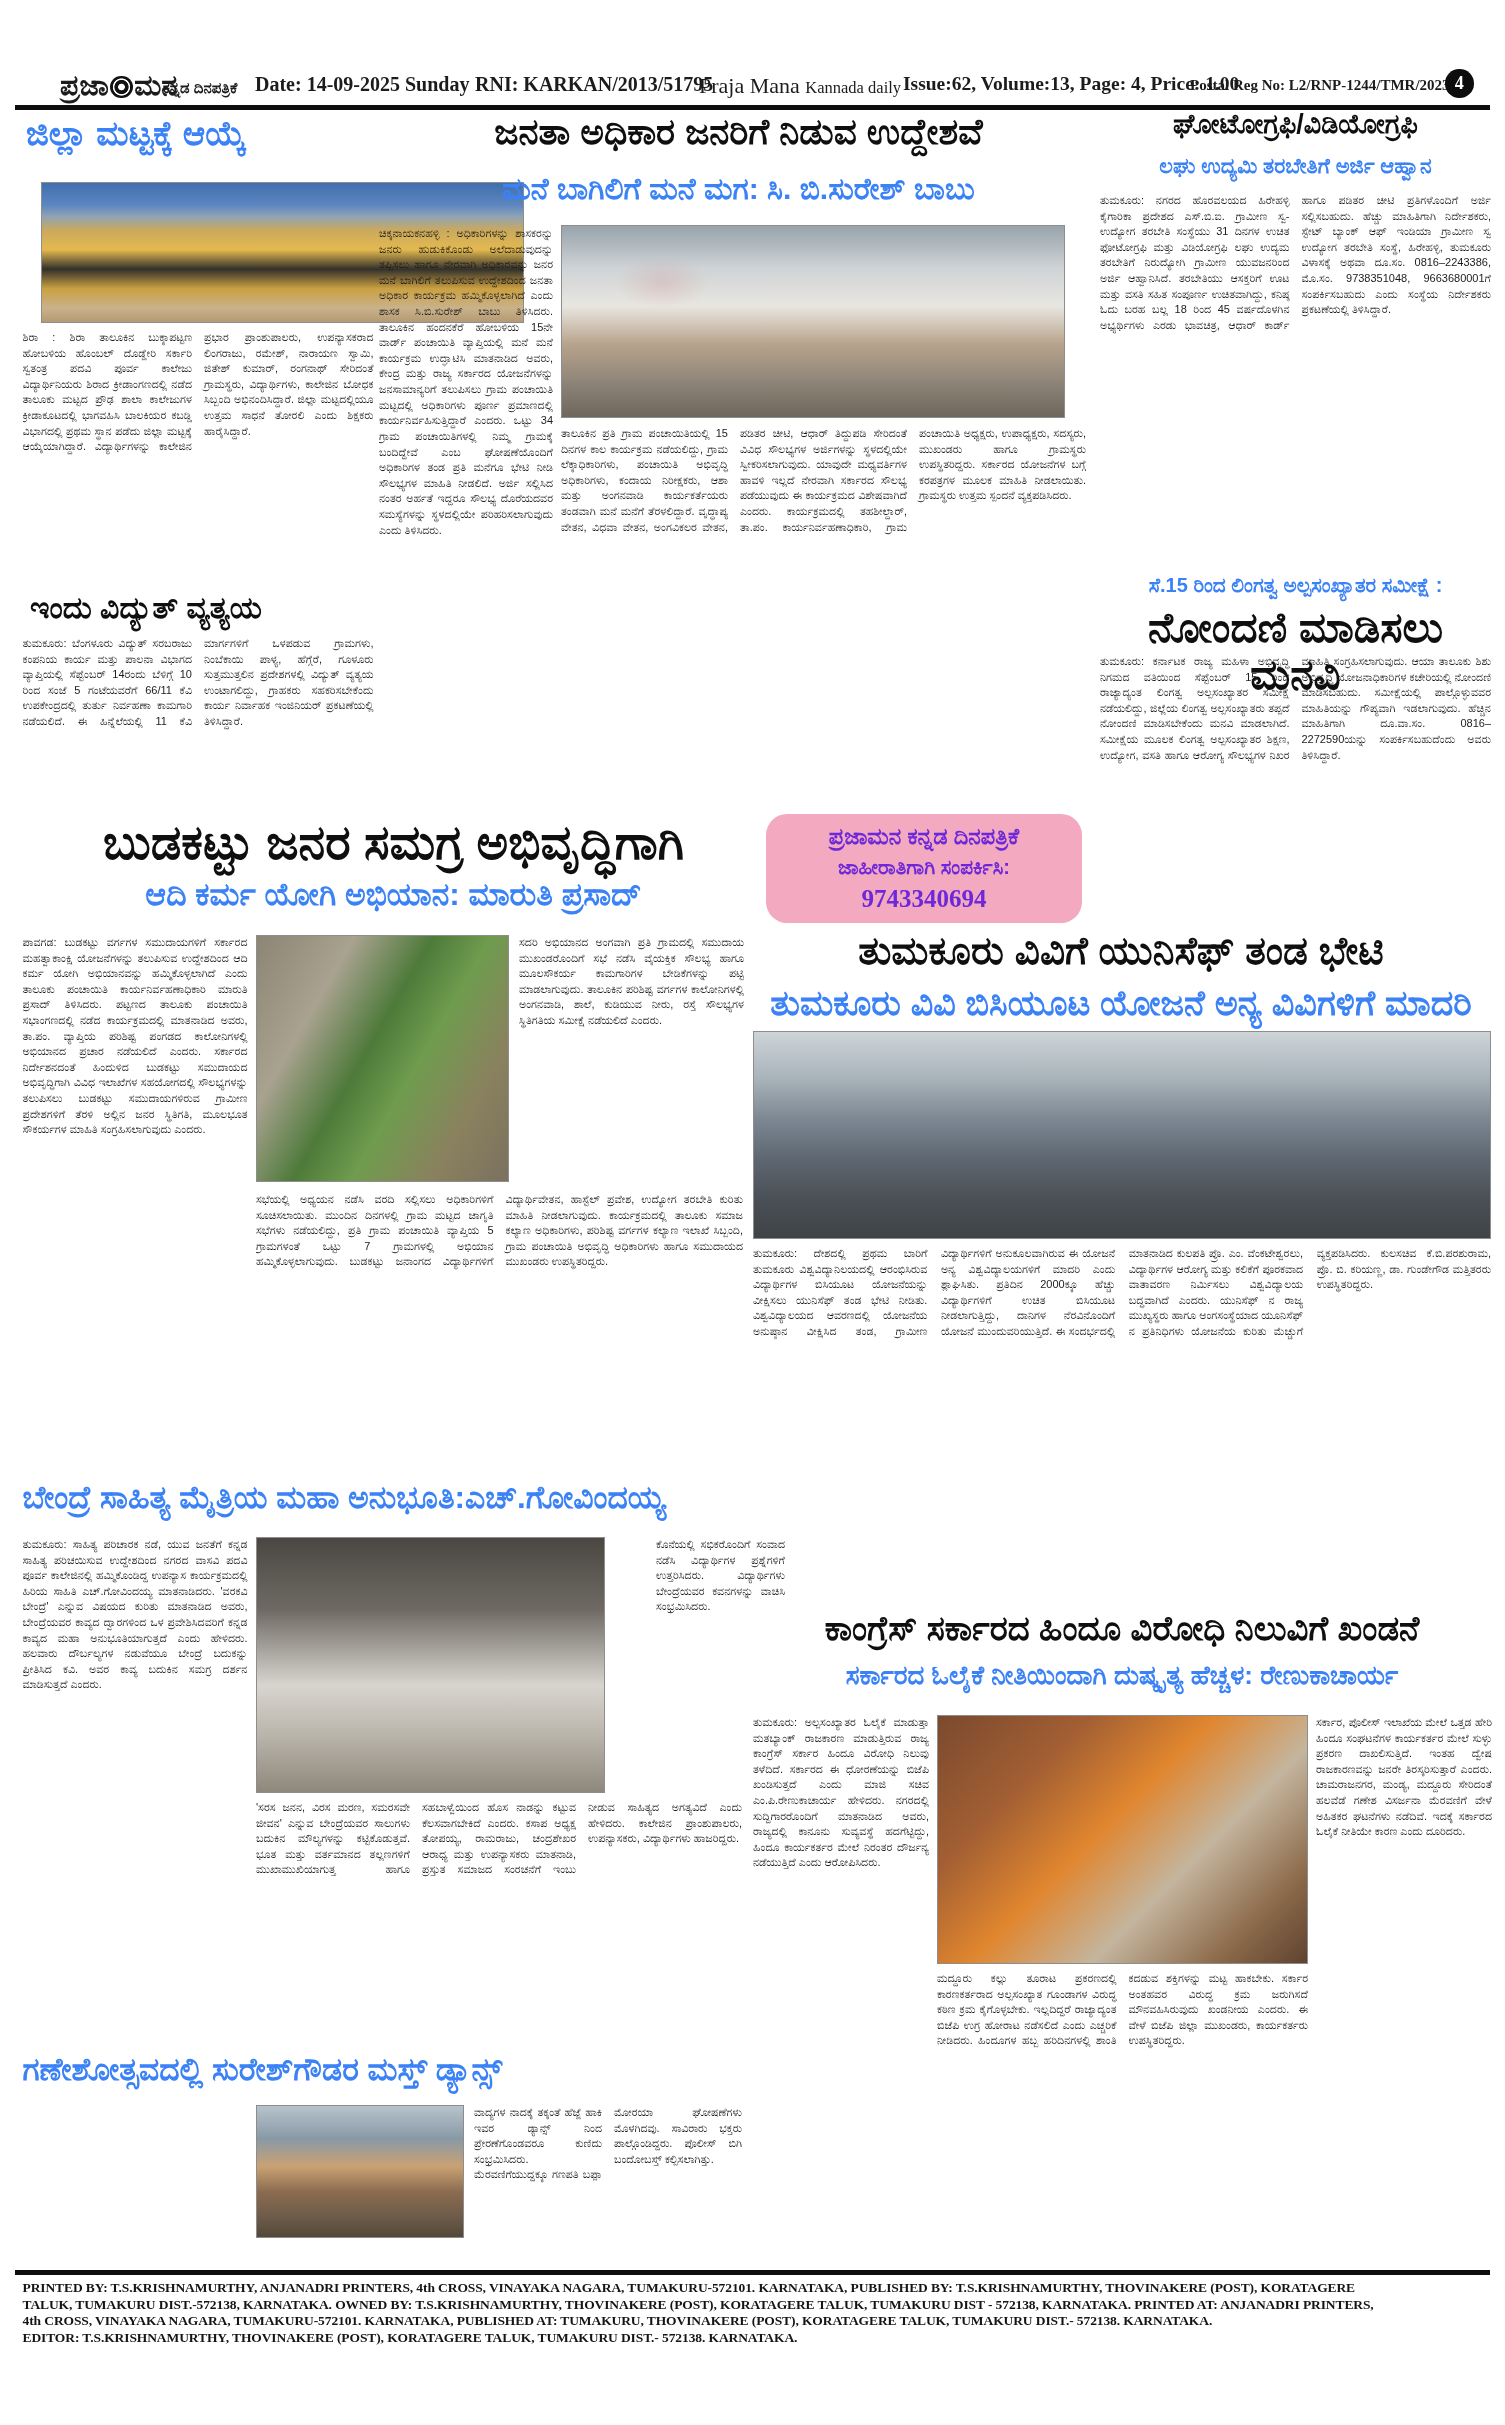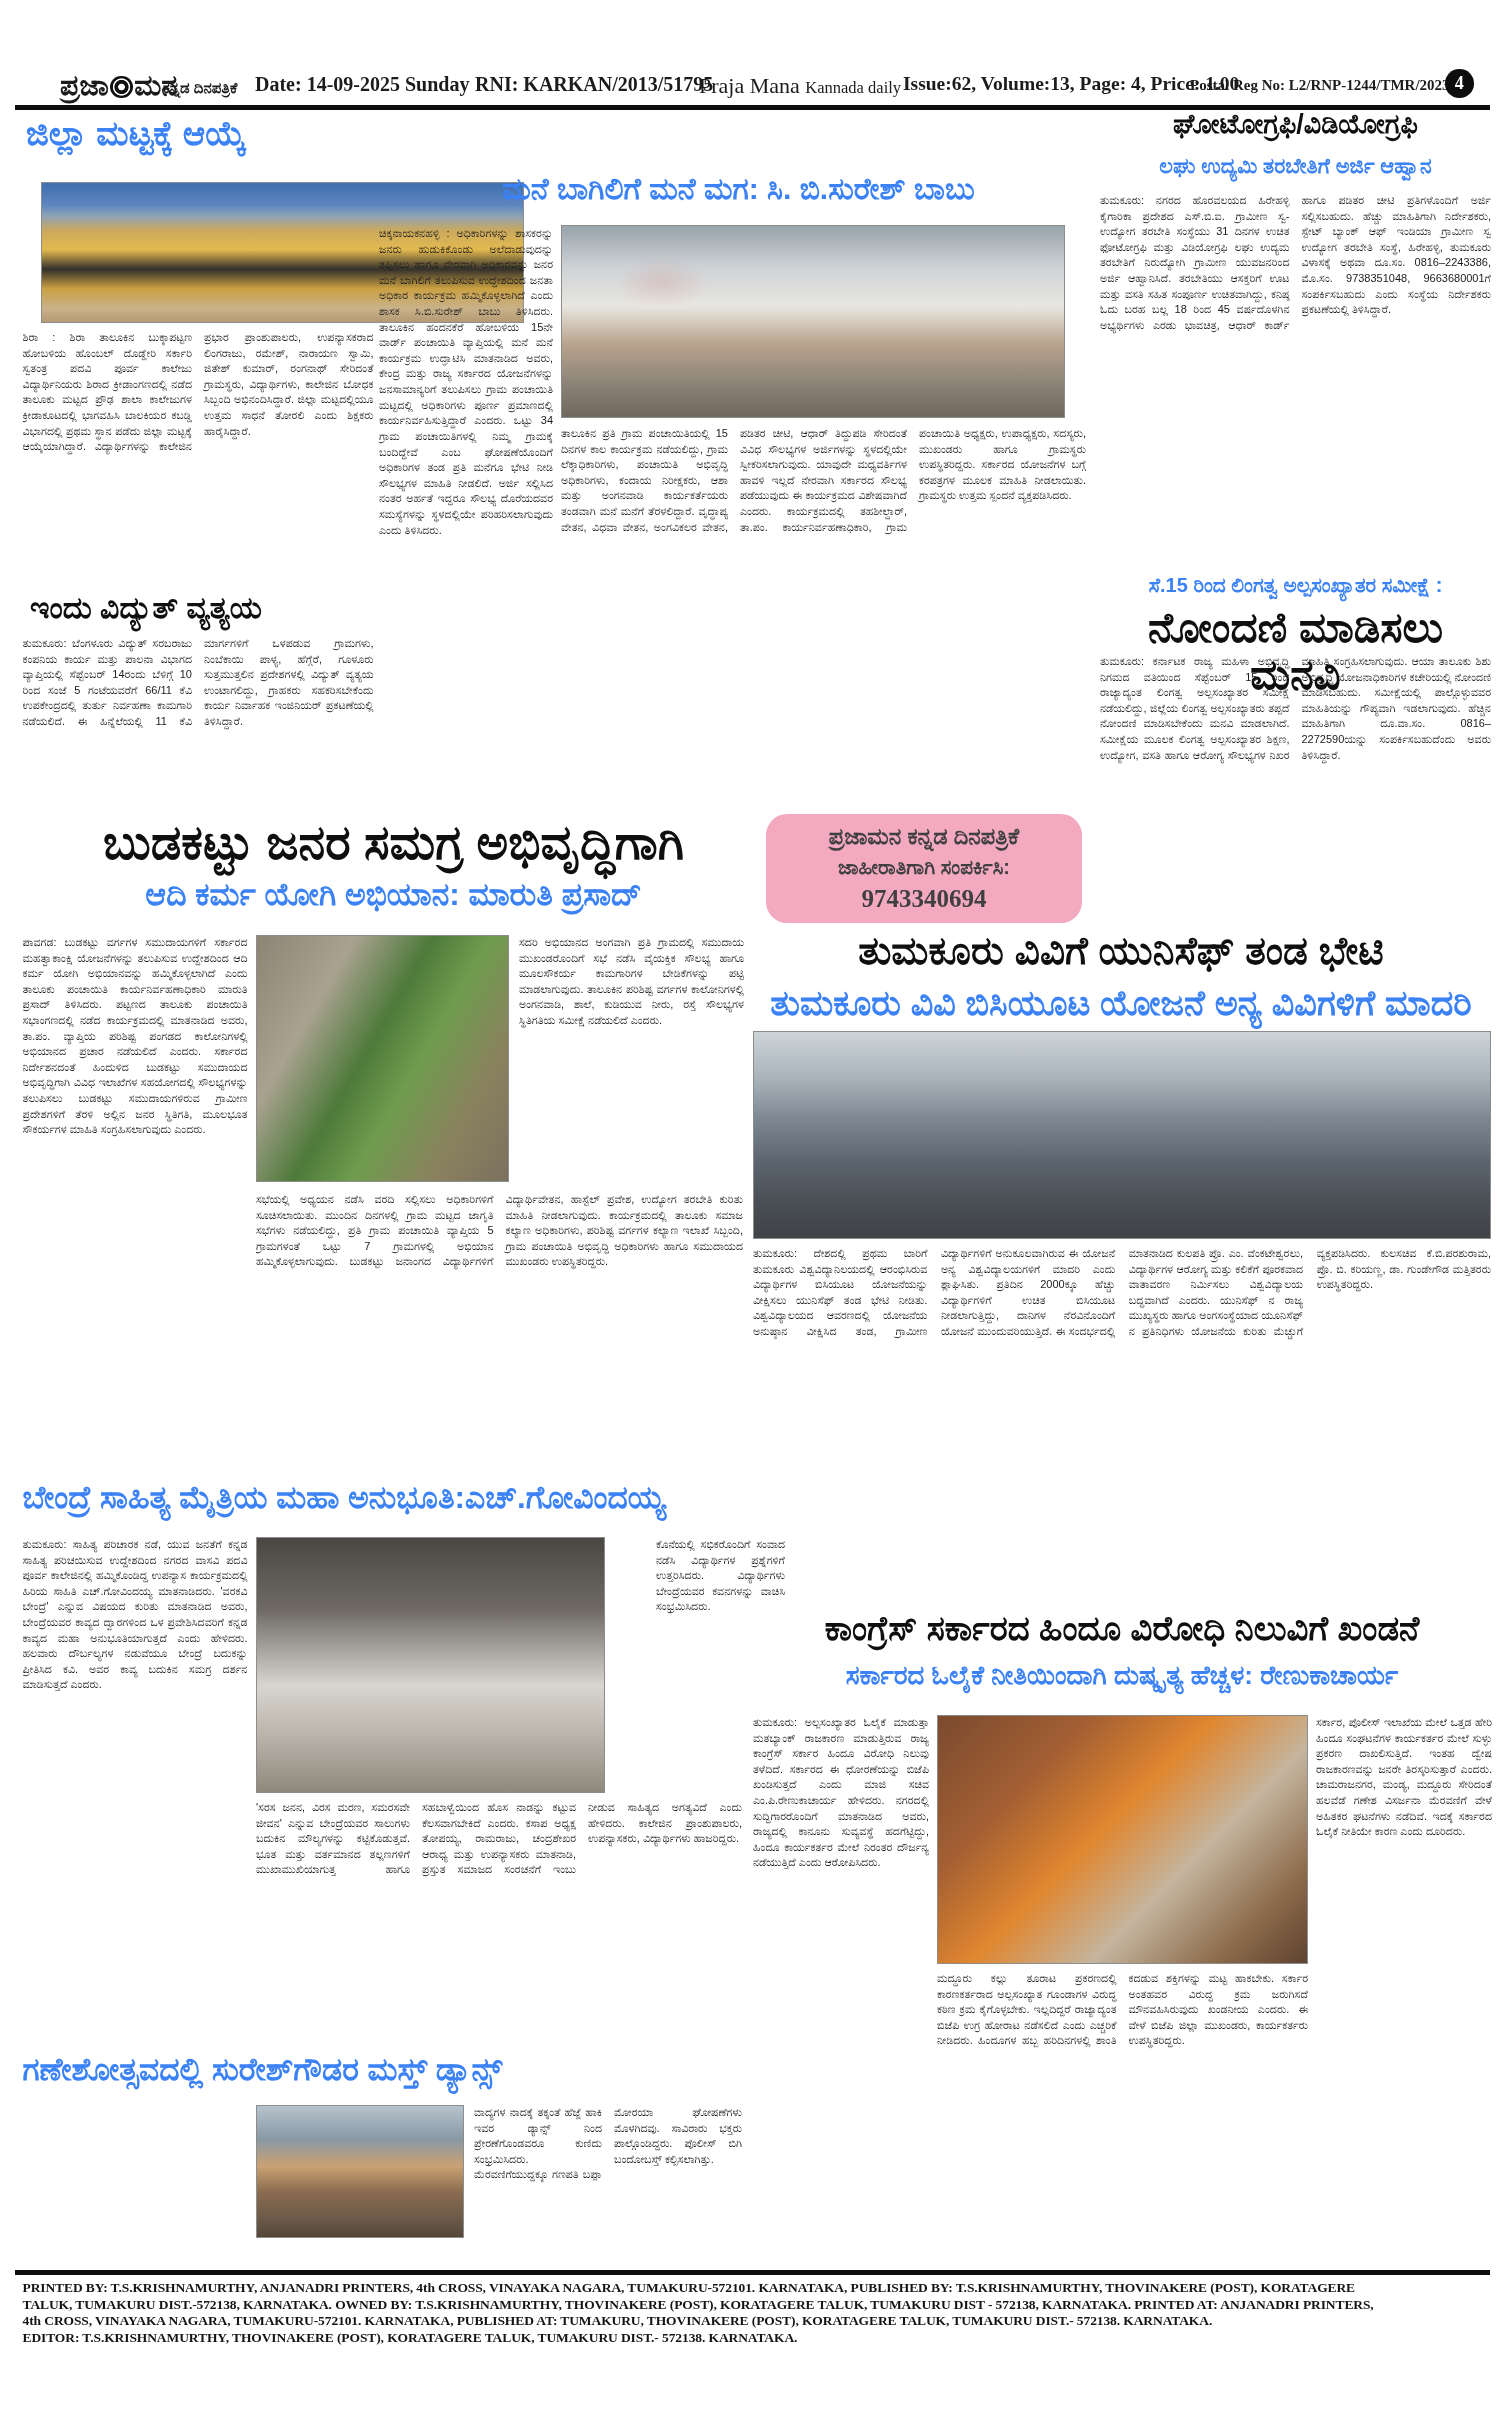--- a/index.html
+++ b/index.html
@@ -27,21 +27,21 @@
     display:inline-block;width:22.5px;height:22.5px;border-radius:50%;
     background:radial-gradient(circle at 50% 50%, #ffffff 0 3px, #111 3.7px 6.7px, #ffffff 7.5px 8.2px, #111 9px 11.2px);
     vertical-align:-3px;margin:0 1.5px;
   }
   .badge{
     display:flex;align-items:center;justify-content:center;
     width:28.5px;height:28.5px;border-radius:50%;background:#0d0d0d;color:#fff;
     font-weight:bold;font-size:18px;font-family:"Liberation Serif",serif;
   }
   .adbox{
-    background:#f3a9bf;border-radius:21px;text-align:center;color:#404040;
+    background:#f3a9bf;border-radius:21px;text-align:center;color:#6d28d9;
     display:flex;flex-direction:column;justify-content:center;gap:6px;
   }
   
   .ph-a{background:
     linear-gradient(180deg,#3f6fae 0%,#5d86c0 16%,#8fa3b5 24%,#caa95e 34%,#e3b94f 48%,#33302b 62%,#caa041 76%,#c9b28a 90%,#b59a74 100%);}
   .ph-b{background:
     radial-gradient(67px 37px at 20% 30%,#c23b3b22,transparent 70%),
     linear-gradient(180deg,#98a3ab 0%,#cfd3d6 22%,#e8e6e0 42%,#b8a38c 62%,#8d8478 82%,#6f675c 100%);}
   .ph-c{background:
     linear-gradient(120deg,#8c8474 0%,#a9a290 25%,#4e7a3a 45%,#6f9c4e 60%,#8a815e 80%,#7b715f 100%);}
@@ -78,20 +78,21 @@
   <div class="abs badge" style="left:1445px;top:69px;">4</div>
   <div class="abs rule" style="left:15px;top:105px;width:1475px;height:5.2px;"></div>
 
   <div class="abs hl-red" style="left:26px;top:114px;width:375px;font-size:34px;">ಜಿಲ್ಲಾ ಮಟ್ಟಕ್ಕೆ ಆಯ್ಕೆ</div>
   <div class="abs photo ph-a" style="left:41px;top:182px;width:483px;height:141px;"></div>
   <div class="abs body-text cols2" style="left:22.5px;top:330px;width:351px;height:255px;">ಶಿರಾ : ಶಿರಾ ತಾಲೂಕಿನ ಬುಕ್ಕಾಪಟ್ಟಣ ಹೋಬಳಿಯ ಹೊಂಬಲ್ ದೊಡ್ಡೇರಿ ಸರ್ಕಾರಿ ಸ್ವತಂತ್ರ ಪದವಿ ಪೂರ್ವ ಕಾಲೇಜು ವಿದ್ಯಾರ್ಥಿನಿಯರು ಶಿರಾದ ಕ್ರೀಡಾಂಗಣದಲ್ಲಿ ನಡೆದ ತಾಲೂಕು ಮಟ್ಟದ ಪ್ರೌಢ ಶಾಲಾ ಕಾಲೇಜುಗಳ ಕ್ರೀಡಾಕೂಟದಲ್ಲಿ ಭಾಗವಹಿಸಿ ಬಾಲಕಿಯರ ಕಬಡ್ಡಿ ವಿಭಾಗದಲ್ಲಿ ಪ್ರಥಮ ಸ್ಥಾನ ಪಡೆದು ಜಿಲ್ಲಾ ಮಟ್ಟಕ್ಕೆ ಆಯ್ಕೆಯಾಗಿದ್ದಾರೆ. ವಿದ್ಯಾರ್ಥಿಗಳನ್ನು ಕಾಲೇಜಿನ ಪ್ರಭಾರ ಪ್ರಾಂಶುಪಾಲರು, ಉಪನ್ಯಾಸಕರಾದ ಲಿಂಗರಾಜು, ರಮೇಶ್, ನಾರಾಯಣ ಸ್ವಾಮಿ, ಜಿತೇಶ್ ಕುಮಾರ್, ರಂಗನಾಥ್ ಸೇರಿದಂತೆ ಗ್ರಾಮಸ್ಥರು, ವಿದ್ಯಾರ್ಥಿಗಳು, ಕಾಲೇಜಿನ ಬೋಧಕ ಸಿಬ್ಬಂದಿ ಅಭಿನಂದಿಸಿದ್ದಾರೆ. ಜಿಲ್ಲಾ ಮಟ್ಟದಲ್ಲಿಯೂ ಉತ್ತಮ ಸಾಧನೆ ತೋರಲಿ ಎಂದು ಶಿಕ್ಷಕರು ಹಾರೈಸಿದ್ದಾರೆ.</div>
 
   <div class="abs hl-black" style="left:30px;top:591px;width:367px;font-size:30px;">ಇಂದು ವಿದ್ಯುತ್ ವ್ಯತ್ಯಯ</div>
   <div class="abs body-text cols2" style="left:22.5px;top:636px;width:351px;height:174px;">ತುಮಕೂರು: ಬೆಂಗಳೂರು ವಿದ್ಯುತ್ ಸರಬರಾಜು ಕಂಪನಿಯ ಕಾರ್ಯ ಮತ್ತು ಪಾಲನಾ ವಿಭಾಗದ ವ್ಯಾಪ್ತಿಯಲ್ಲಿ ಸೆಪ್ಟೆಂಬರ್ 14ರಂದು ಬೆಳಿಗ್ಗೆ 10 ರಿಂದ ಸಂಜೆ 5 ಗಂಟೆಯವರೆಗೆ 66/11 ಕೆವಿ ಉಪಕೇಂದ್ರದಲ್ಲಿ ತುರ್ತು ನಿರ್ವಹಣಾ ಕಾಮಗಾರಿ ನಡೆಯಲಿದೆ. ಈ ಹಿನ್ನೆಲೆಯಲ್ಲಿ 11 ಕೆವಿ ಮಾರ್ಗಗಳಿಗೆ ಒಳಪಡುವ ಗ್ರಾಮಗಳು, ನಿಂಬೆಕಾಯಿ ಪಾಳ್ಯ, ಹೆಗ್ಗೆರೆ, ಗೂಳೂರು ಸುತ್ತಮುತ್ತಲಿನ ಪ್ರದೇಶಗಳಲ್ಲಿ ವಿದ್ಯುತ್ ವ್ಯತ್ಯಯ ಉಂಟಾಗಲಿದ್ದು, ಗ್ರಾಹಕರು ಸಹಕರಿಸಬೇಕೆಂದು ಕಾರ್ಯ ನಿರ್ವಾಹಕ ಇಂಜಿನಿಯರ್ ಪ್ರಕಟಣೆಯಲ್ಲಿ ತಿಳಿಸಿದ್ದಾರೆ.</div>
 
+  <div class="abs hl-black center" style="left:386px;top:112px;width:705px;font-size:36px;">ಜನತಾ ಅಧಿಕಾರ ಜನರಿಗೆ ನಿಡುವ ಉದ್ದೇಶವೆ</div>
   <div class="abs hl-red center" style="left:390px;top:172px;width:697px;font-size:30px;">ಮನೆ ಬಾಗಿಲಿಗೆ ಮನೆ ಮಗ: ಸಿ. ಬಿ.ಸುರೇಶ್ ಬಾಬು</div>
   <div class="abs body-text" style="left:379px;top:226px;width:174px;height:564px;">ಚಿಕ್ಕನಾಯಕನಹಳ್ಳಿ : ಅಧಿಕಾರಿಗಳನ್ನು ಶಾಸಕರನ್ನು ಜನರು ಹುಡುಕಿಕೊಂಡು ಅಲೆದಾಡುವುದನ್ನು ತಪ್ಪಿಸಲು ಹಾಗೂ ನೇರವಾಗಿ ಅಧಿಕಾರವನ್ನು ಜನರ ಮನೆ ಬಾಗಿಲಿಗೆ ತಲುಪಿಸುವ ಉದ್ದೇಶದಿಂದ ಜನತಾ ಅಧಿಕಾರ ಕಾರ್ಯಕ್ರಮ ಹಮ್ಮಿಕೊಳ್ಳಲಾಗಿದೆ ಎಂದು ಶಾಸಕ ಸಿ.ಬಿ.ಸುರೇಶ್ ಬಾಬು ತಿಳಿಸಿದರು. ತಾಲೂಕಿನ ಹಂದನಕೆರೆ ಹೋಬಳಿಯ 15ನೇ ವಾರ್ಡ್ ಪಂಚಾಯಿತಿ ವ್ಯಾಪ್ತಿಯಲ್ಲಿ ಮನೆ ಮನೆ ಕಾರ್ಯಕ್ರಮ ಉದ್ಘಾಟಿಸಿ ಮಾತನಾಡಿದ ಅವರು, ಕೇಂದ್ರ ಮತ್ತು ರಾಜ್ಯ ಸರ್ಕಾರದ ಯೋಜನೆಗಳನ್ನು ಜನಸಾಮಾನ್ಯರಿಗೆ ತಲುಪಿಸಲು ಗ್ರಾಮ ಪಂಚಾಯಿತಿ ಮಟ್ಟದಲ್ಲಿ ಅಧಿಕಾರಿಗಳು ಪೂರ್ಣ ಪ್ರಮಾಣದಲ್ಲಿ ಕಾರ್ಯನಿರ್ವಹಿಸುತ್ತಿದ್ದಾರೆ ಎಂದರು. ಒಟ್ಟು 34 ಗ್ರಾಮ ಪಂಚಾಯಿತಿಗಳಲ್ಲಿ ನಿಮ್ಮ ಗ್ರಾಮಕ್ಕೆ ಬಂದಿದ್ದೇವೆ ಎಂಬ ಘೋಷಣೆಯೊಂದಿಗೆ ಅಧಿಕಾರಿಗಳ ತಂಡ ಪ್ರತಿ ಮನೆಗೂ ಭೇಟಿ ನೀಡಿ ಸೌಲಭ್ಯಗಳ ಮಾಹಿತಿ ನೀಡಲಿದೆ. ಅರ್ಜಿ ಸಲ್ಲಿಸಿದ ನಂತರ ಅರ್ಹತೆ ಇದ್ದರೂ ಸೌಲಭ್ಯ ದೊರೆಯದವರ ಸಮಸ್ಯೆಗಳನ್ನು ಸ್ಥಳದಲ್ಲಿಯೇ ಪರಿಹರಿಸಲಾಗುವುದು ಎಂದು ತಿಳಿಸಿದರು.</div>
   <div class="abs photo ph-b" style="left:561px;top:225px;width:504px;height:193px;"></div>
   <div class="abs body-text cols3" style="left:561px;top:426px;width:525px;height:364px;">ತಾಲೂಕಿನ ಪ್ರತಿ ಗ್ರಾಮ ಪಂಚಾಯಿತಿಯಲ್ಲಿ 15 ದಿನಗಳ ಕಾಲ ಕಾರ್ಯಕ್ರಮ ನಡೆಯಲಿದ್ದು, ಗ್ರಾಮ ಲೆಕ್ಕಾಧಿಕಾರಿಗಳು, ಪಂಚಾಯಿತಿ ಅಭಿವೃದ್ಧಿ ಅಧಿಕಾರಿಗಳು, ಕಂದಾಯ ನಿರೀಕ್ಷಕರು, ಆಶಾ ಮತ್ತು ಅಂಗನವಾಡಿ ಕಾರ್ಯಕರ್ತೆಯರು ತಂಡವಾಗಿ ಮನೆ ಮನೆಗೆ ತೆರಳಲಿದ್ದಾರೆ. ವೃದ್ಧಾಪ್ಯ ವೇತನ, ವಿಧವಾ ವೇತನ, ಅಂಗವಿಕಲರ ವೇತನ, ಪಡಿತರ ಚೀಟಿ, ಆಧಾರ್ ತಿದ್ದುಪಡಿ ಸೇರಿದಂತೆ ವಿವಿಧ ಸೌಲಭ್ಯಗಳ ಅರ್ಜಿಗಳನ್ನು ಸ್ಥಳದಲ್ಲಿಯೇ ಸ್ವೀಕರಿಸಲಾಗುವುದು. ಯಾವುದೇ ಮಧ್ಯವರ್ತಿಗಳ ಹಾವಳಿ ಇಲ್ಲದೆ ನೇರವಾಗಿ ಸರ್ಕಾರದ ಸೌಲಭ್ಯ ಪಡೆಯುವುದು ಈ ಕಾರ್ಯಕ್ರಮದ ವಿಶೇಷವಾಗಿದೆ ಎಂದರು. ಕಾರ್ಯಕ್ರಮದಲ್ಲಿ ತಹಶೀಲ್ದಾರ್, ತಾ.ಪಂ. ಕಾರ್ಯನಿರ್ವಹಣಾಧಿಕಾರಿ, ಗ್ರಾಮ ಪಂಚಾಯಿತಿ ಅಧ್ಯಕ್ಷರು, ಉಪಾಧ್ಯಕ್ಷರು, ಸದಸ್ಯರು, ಮುಖಂಡರು ಹಾಗೂ ಗ್ರಾಮಸ್ಥರು ಉಪಸ್ಥಿತರಿದ್ದರು. ಸರ್ಕಾರದ ಯೋಜನೆಗಳ ಬಗ್ಗೆ ಕರಪತ್ರಗಳ ಮೂಲಕ ಮಾಹಿತಿ ನೀಡಲಾಯಿತು. ಗ್ರಾಮಸ್ಥರು ಉತ್ತಮ ಸ್ಪಂದನೆ ವ್ಯಕ್ತಪಡಿಸಿದರು.</div>
 
   <div class="abs hl-black center" style="left:1100px;top:109px;width:391px;font-size:27px;">ಘೋಟೋಗ್ರಫಿ/ವಿಡಿಯೋಗ್ರಫಿ</div>
   <div class="abs hl-red center" style="left:1100px;top:154px;width:391px;font-size:21px;">ಲಘು ಉದ್ಯಮಿ ತರಬೇತಿಗೆ ಅರ್ಜಿ ಆಹ್ವಾನ</div>
   <div class="abs body-text cols2" style="left:1100px;top:193px;width:391px;height:375px;">ತುಮಕೂರು: ನಗರದ ಹೊರವಲಯದ ಹಿರೇಹಳ್ಳಿ ಕೈಗಾರಿಕಾ ಪ್ರದೇಶದ ಎಸ್.ಬಿ.ಐ. ಗ್ರಾಮೀಣ ಸ್ವ-ಉದ್ಯೋಗ ತರಬೇತಿ ಸಂಸ್ಥೆಯು 31 ದಿನಗಳ ಉಚಿತ ಫೋಟೋಗ್ರಫಿ ಮತ್ತು ವಿಡಿಯೋಗ್ರಫಿ ಲಘು ಉದ್ಯಮ ತರಬೇತಿಗೆ ನಿರುದ್ಯೋಗಿ ಗ್ರಾಮೀಣ ಯುವಜನರಿಂದ ಅರ್ಜಿ ಆಹ್ವಾನಿಸಿದೆ. ತರಬೇತಿಯು ಆಸಕ್ತರಿಗೆ ಊಟ ಮತ್ತು ವಸತಿ ಸಹಿತ ಸಂಪೂರ್ಣ ಉಚಿತವಾಗಿದ್ದು, ಕನಿಷ್ಠ ಓದು ಬರಹ ಬಲ್ಲ 18 ರಿಂದ 45 ವರ್ಷದೊಳಗಿನ ಅಭ್ಯರ್ಥಿಗಳು ಎರಡು ಭಾವಚಿತ್ರ, ಆಧಾರ್ ಕಾರ್ಡ್ ಹಾಗೂ ಪಡಿತರ ಚೀಟಿ ಪ್ರತಿಗಳೊಂದಿಗೆ ಅರ್ಜಿ ಸಲ್ಲಿಸಬಹುದು. ಹೆಚ್ಚು ಮಾಹಿತಿಗಾಗಿ ನಿರ್ದೇಶಕರು, ಸ್ಟೇಟ್ ಬ್ಯಾಂಕ್ ಆಫ್ ಇಂಡಿಯಾ ಗ್ರಾಮೀಣ ಸ್ವ ಉದ್ಯೋಗ ತರಬೇತಿ ಸಂಸ್ಥೆ, ಹಿರೇಹಳ್ಳಿ, ತುಮಕೂರು ವಿಳಾಸಕ್ಕೆ ಅಥವಾ ದೂ.ಸಂ. 0816–2243386, ಮೊ.ಸಂ. 9738351048, 9663680001ಗೆ ಸಂಪರ್ಕಿಸಬಹುದು ಎಂದು ಸಂಸ್ಥೆಯ ನಿರ್ದೇಶಕರು ಪ್ರಕಟಣೆಯಲ್ಲಿ ತಿಳಿಸಿದ್ದಾರೆ.</div>
 
   <div class="abs hl-red center" style="left:1100px;top:574px;width:391px;font-size:20px;">ಸೆ.15 ರಿಂದ ಲಿಂಗತ್ವ ಅಲ್ಪಸಂಖ್ಯಾತರ ಸಮೀಕ್ಷೆ :</div>

